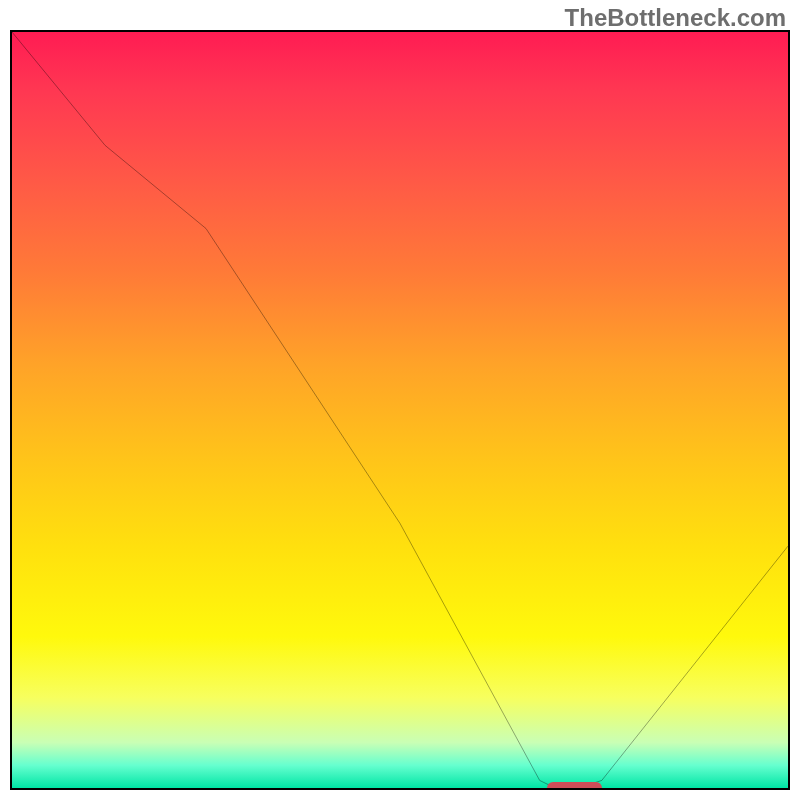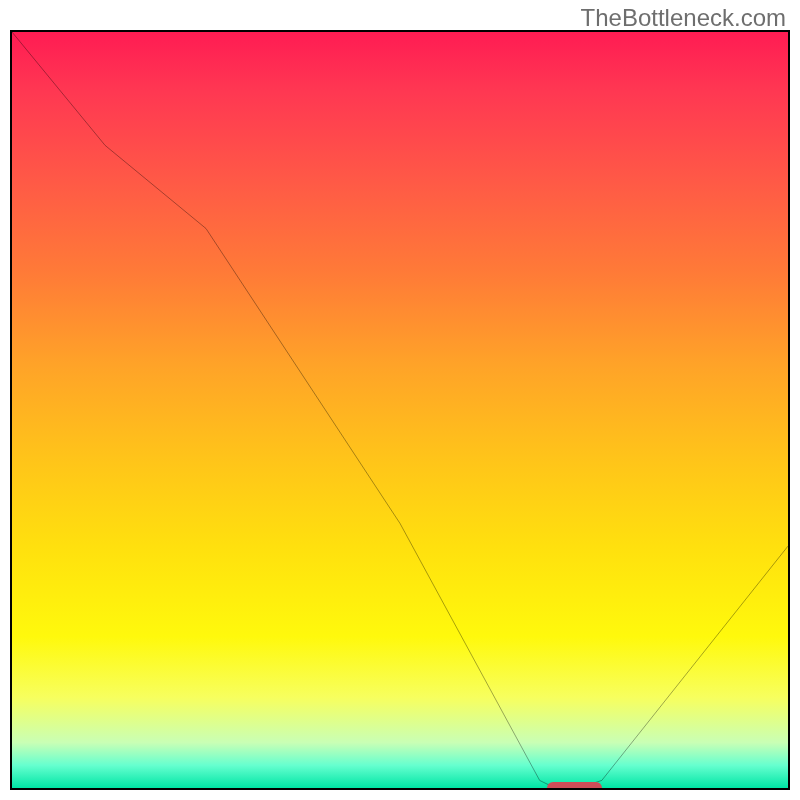--- a/index.html
+++ b/index.html
@@ -49,21 +49,21 @@
     height: 12px;
     border-radius: 6px;
     background: #ce4d58;
     bottom: -6px;
   }
   .attribution {
     position: absolute;
     top: 4px;
     right: 14px;
     font-size: 24px;
-    font-weight: 400;
+    font-weight: 700;
     color: #6e6e6e;
   }
 </style>
 </head>
 <body>
 
 <div class="attribution">TheBottleneck.com</div>
 
 <div class="chart-container">
 

